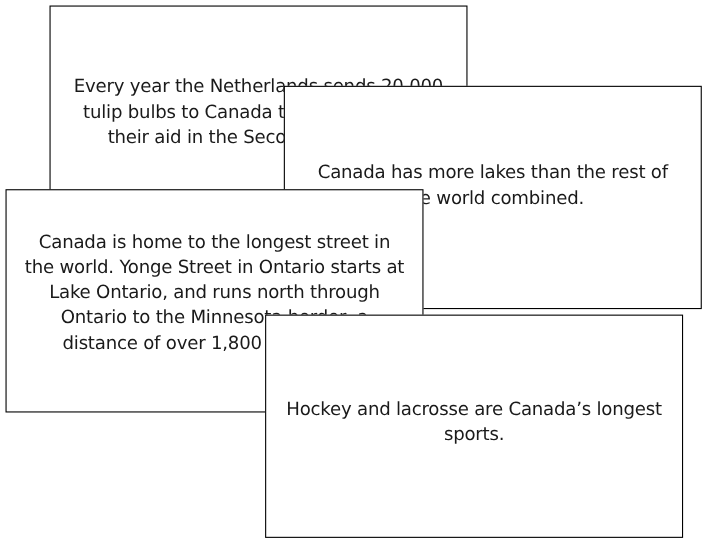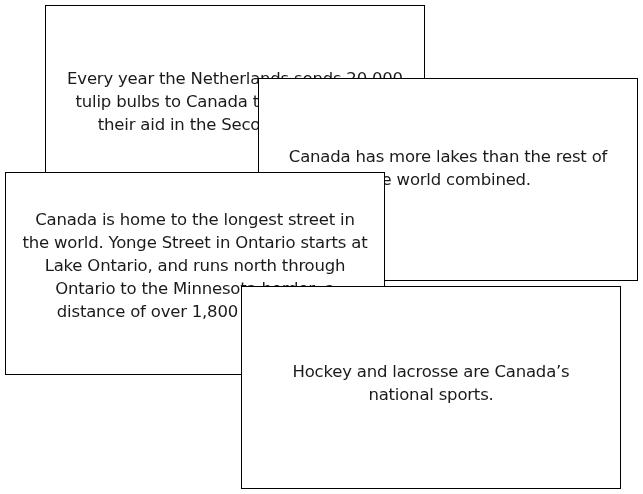--- a/index.html
+++ b/index.html
@@ -28,14 +28,14 @@
 <div class="card" id="card1">
   <div class="card-text">Every year the Netherlands sends 20,000 tulip bulbs to Canada to thank them for their aid in the Second World War.</div>
 </div>
 <div class="card" id="card2">
   <div class="card-text">Canada has more lakes than the rest of the world combined.</div>
 </div>
 <div class="card" id="card3">
   <div class="card-text">Canada is home to the longest street in the world. Yonge Street in Ontario starts at Lake Ontario, and runs north through Ontario to the Minnesota border, a distance of over 1,800 kilometers.</div>
 </div>
 <div class="card" id="card4">
-  <div class="card-text">Hockey and lacrosse are Canada’s national sports.</div>
+  <div class="card-text">Hockey and lacrosse are Canada’s longest sports.</div>
 </div>
 
 </body></html>

